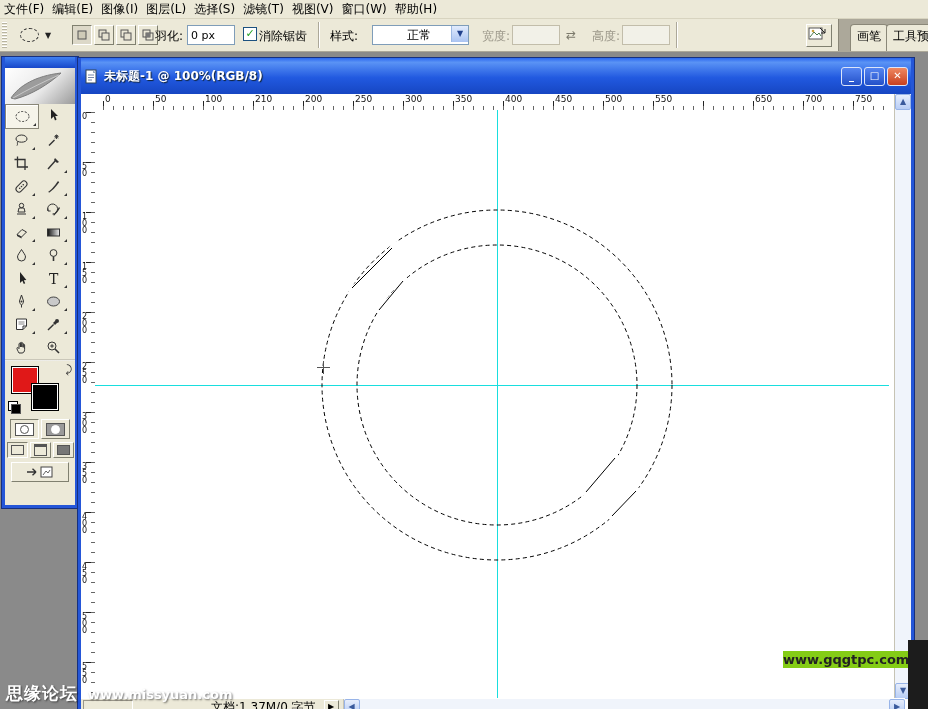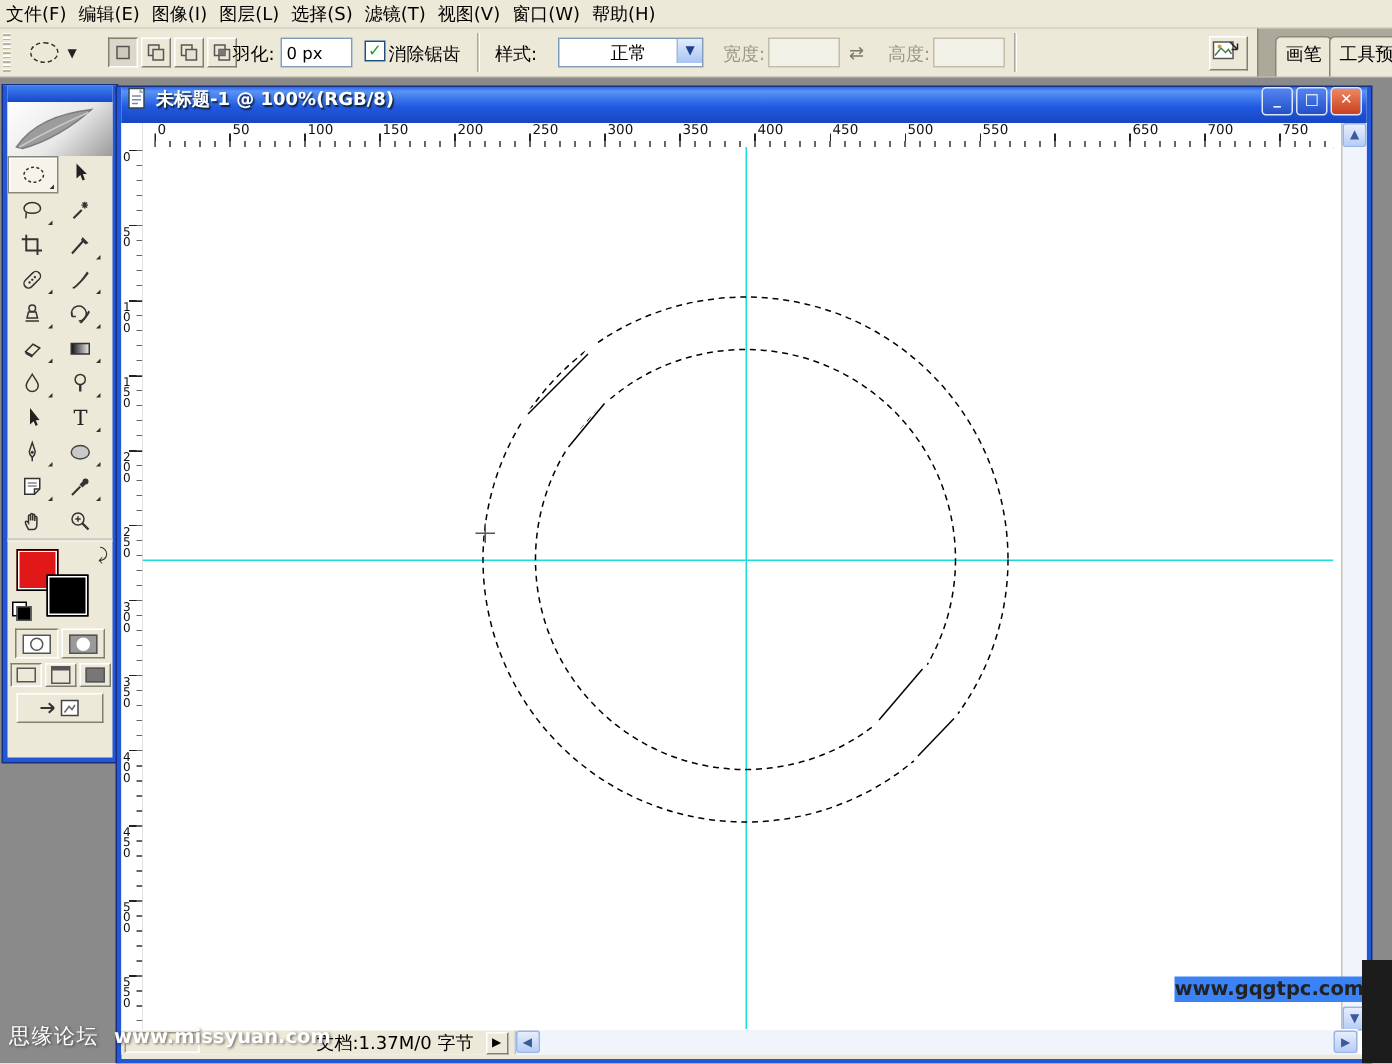--- a/index.html
+++ b/index.html
@@ -80,22 +80,22 @@
   .sm-glyph{width:11px;height:8px;border:1px solid #555;}
   .sm-glyph.bar{border-top-width:3px;}
   .sm-glyph.full{background:#777;}
   .ir-row{display:flex;justify-content:center;padding:3px 0;}
   .ir-btn{width:56px;height:18px;border:1px solid #fff;border-right-color:#808070;border-bottom-color:#808070;
           background:#ece9d8;display:flex;align-items:center;justify-content:center;}
 
   
   .docwin{position:absolute;left:78px;top:58px;width:830px;height:648px;
           border:3px solid #2456d8;border-top:none;box-shadow:0 0 0 1px #16307e;background:#ece9d8;}
-  .dw-title{height:24px;background:linear-gradient(180deg,#2b67ef 0%,#5a93f5 12%,#2159e0 55%,#1646c2 100%);
-            display:flex;padding:0 3px;color:#fff;}
+  .dw-title{height:36px;background:linear-gradient(180deg,#2b67ef 0%,#5a93f5 12%,#2159e0 55%,#1646c2 100%);
+            display:flex;align-items:center;padding:0 3px;color:#fff;}
   .dw-title .dtext{font-size:12px;font-weight:bold;margin-left:5px;text-shadow:1px 1px 1px #123;white-space:nowrap;
                    overflow:hidden;flex:1;}
   .win-btn{width:19px;height:17px;border-radius:3px;margin-left:2px;color:#fff;font-size:10px;line-height:16px;
            text-align:center;border:1px solid #dce6fa;background:linear-gradient(180deg,#5585f2,#2350c8);font-weight:bold;}
   .win-btn.close{background:linear-gradient(180deg,#ef8861,#c8401f);}
   .dw-body{position:relative;height:621px;background:#fff;}
   .ruler-corner{position:absolute;left:0;top:0;width:14px;height:16px;background:#fff;
                 border-right:1px solid #888;border-bottom:1px solid #888;}
   .ruler-h{position:absolute;left:14px;top:0;width:794px;height:16px;background:#fff;border-bottom:1px solid #888;
            overflow:hidden;
@@ -125,27 +125,27 @@
             border-bottom-color:#fff;border-right-color:#fff;}
   .status-doc{margin-left:78px;font-size:12px;}
   .status-menu-btn{width:13px;height:13px;margin-left:8px;border:1px solid #fff;border-right-color:#808070;
                    border-bottom-color:#808070;text-align:center;line-height:12px;font-size:8px;}
   .hscroll{flex:1;height:16px;margin-left:4px;background:#f0f4fb;position:relative;border-left:1px solid #c6c3b4;}
   .h-arrow{position:absolute;top:0;width:16px;height:15px;background:linear-gradient(180deg,#e7eefc,#b8cdf5);
            border:1px solid #98b4e8;border-radius:2px;color:#3a5a9c;font-size:8px;text-align:center;line-height:13px;box-sizing:border-box;}
 
   
   .wm-left{position:absolute;left:6px;top:682px;color:#fff;text-shadow:1px 1px 2px rgba(0,0,0,.55);white-space:nowrap;z-index:50;}
-  .wm-left .t1{font-size:14px;font-weight:normal;letter-spacing:1px;}
+  .wm-left .t1{font-size:17px;font-weight:bold;letter-spacing:1px;}
   .wm-left .t2{font-size:13px;font-weight:bold;margin-left:10px;}
   .wm-right{position:absolute;left:783px;top:651px;width:125px;z-index:50;}
   .wm-r-top{height:34px;background:linear-gradient(180deg,#66a8e0,#1c5fa8 45%,#0c3e86);display:flex;align-items:center;
             border:1px solid #2a6ab0;}
   .wm-r-top .wtitle{color:#fff;font-size:12.5px;font-weight:bold;margin-left:2px;white-space:nowrap;text-shadow:1px 1px 1px #123;}
-  .wm-r-bottom{height:17px;background:#3b82f6;color:#222;font-size:13px;font-weight:bold;text-align:center;line-height:17px;}
+  .wm-r-bottom{height:17px;background:#84cc16;color:#222;font-size:13px;font-weight:bold;text-align:center;line-height:17px;}
   .dark-corner{position:absolute;left:908px;top:640px;width:20px;height:69px;background:#1c1c1c;}
 
   svg{display:block;}
 </style>
 </head>
 <body>
 
 <div id="app">
 
   <div class="menubar" id="menubar"><span class="menu-item">文件(F)</span><span class="menu-item">编辑(E)</span><span class="menu-item">图像(I)</span><span class="menu-item">图层(L)</span><span class="menu-item">选择(S)</span><span class="menu-item">滤镜(T)</span><span class="menu-item">视图(V)</span><span class="menu-item">窗口(W)</span><span class="menu-item">帮助(H)</span></div>
@@ -437,21 +437,21 @@
       <div class="win-btn">□</div>
       <div class="win-btn close">✕</div>
     </div>
 
     <div class="dw-body">
       <div class="ruler-corner"></div>
       <div class="ruler-h" id="rulerH">
           <div class="rl" style="left: 10px;">0</div>
           <div class="rl" style="left: 60px;">50</div>
           <div class="rl" style="left: 110px;">100</div>
-          <div class="rl" style="left: 160px;">150</div>
+          <div class="rl" style="left: 160px;">210</div>
           <div class="rl" style="left: 210px;">200</div>
           <div class="rl" style="left: 260px;">250</div>
           <div class="rl" style="left: 310px;">300</div>
           <div class="rl" style="left: 360px;">350</div>
           <div class="rl" style="left: 410px;">400</div>
           <div class="rl" style="left: 460px;">450</div>
           <div class="rl" style="left: 510px;">500</div>
           <div class="rl" style="left: 560px;">550</div>
           <div class="rl" style="left: 610px; margin-top: 36px;">600</div>
           <div class="rl" style="left: 660px;">650</div>

